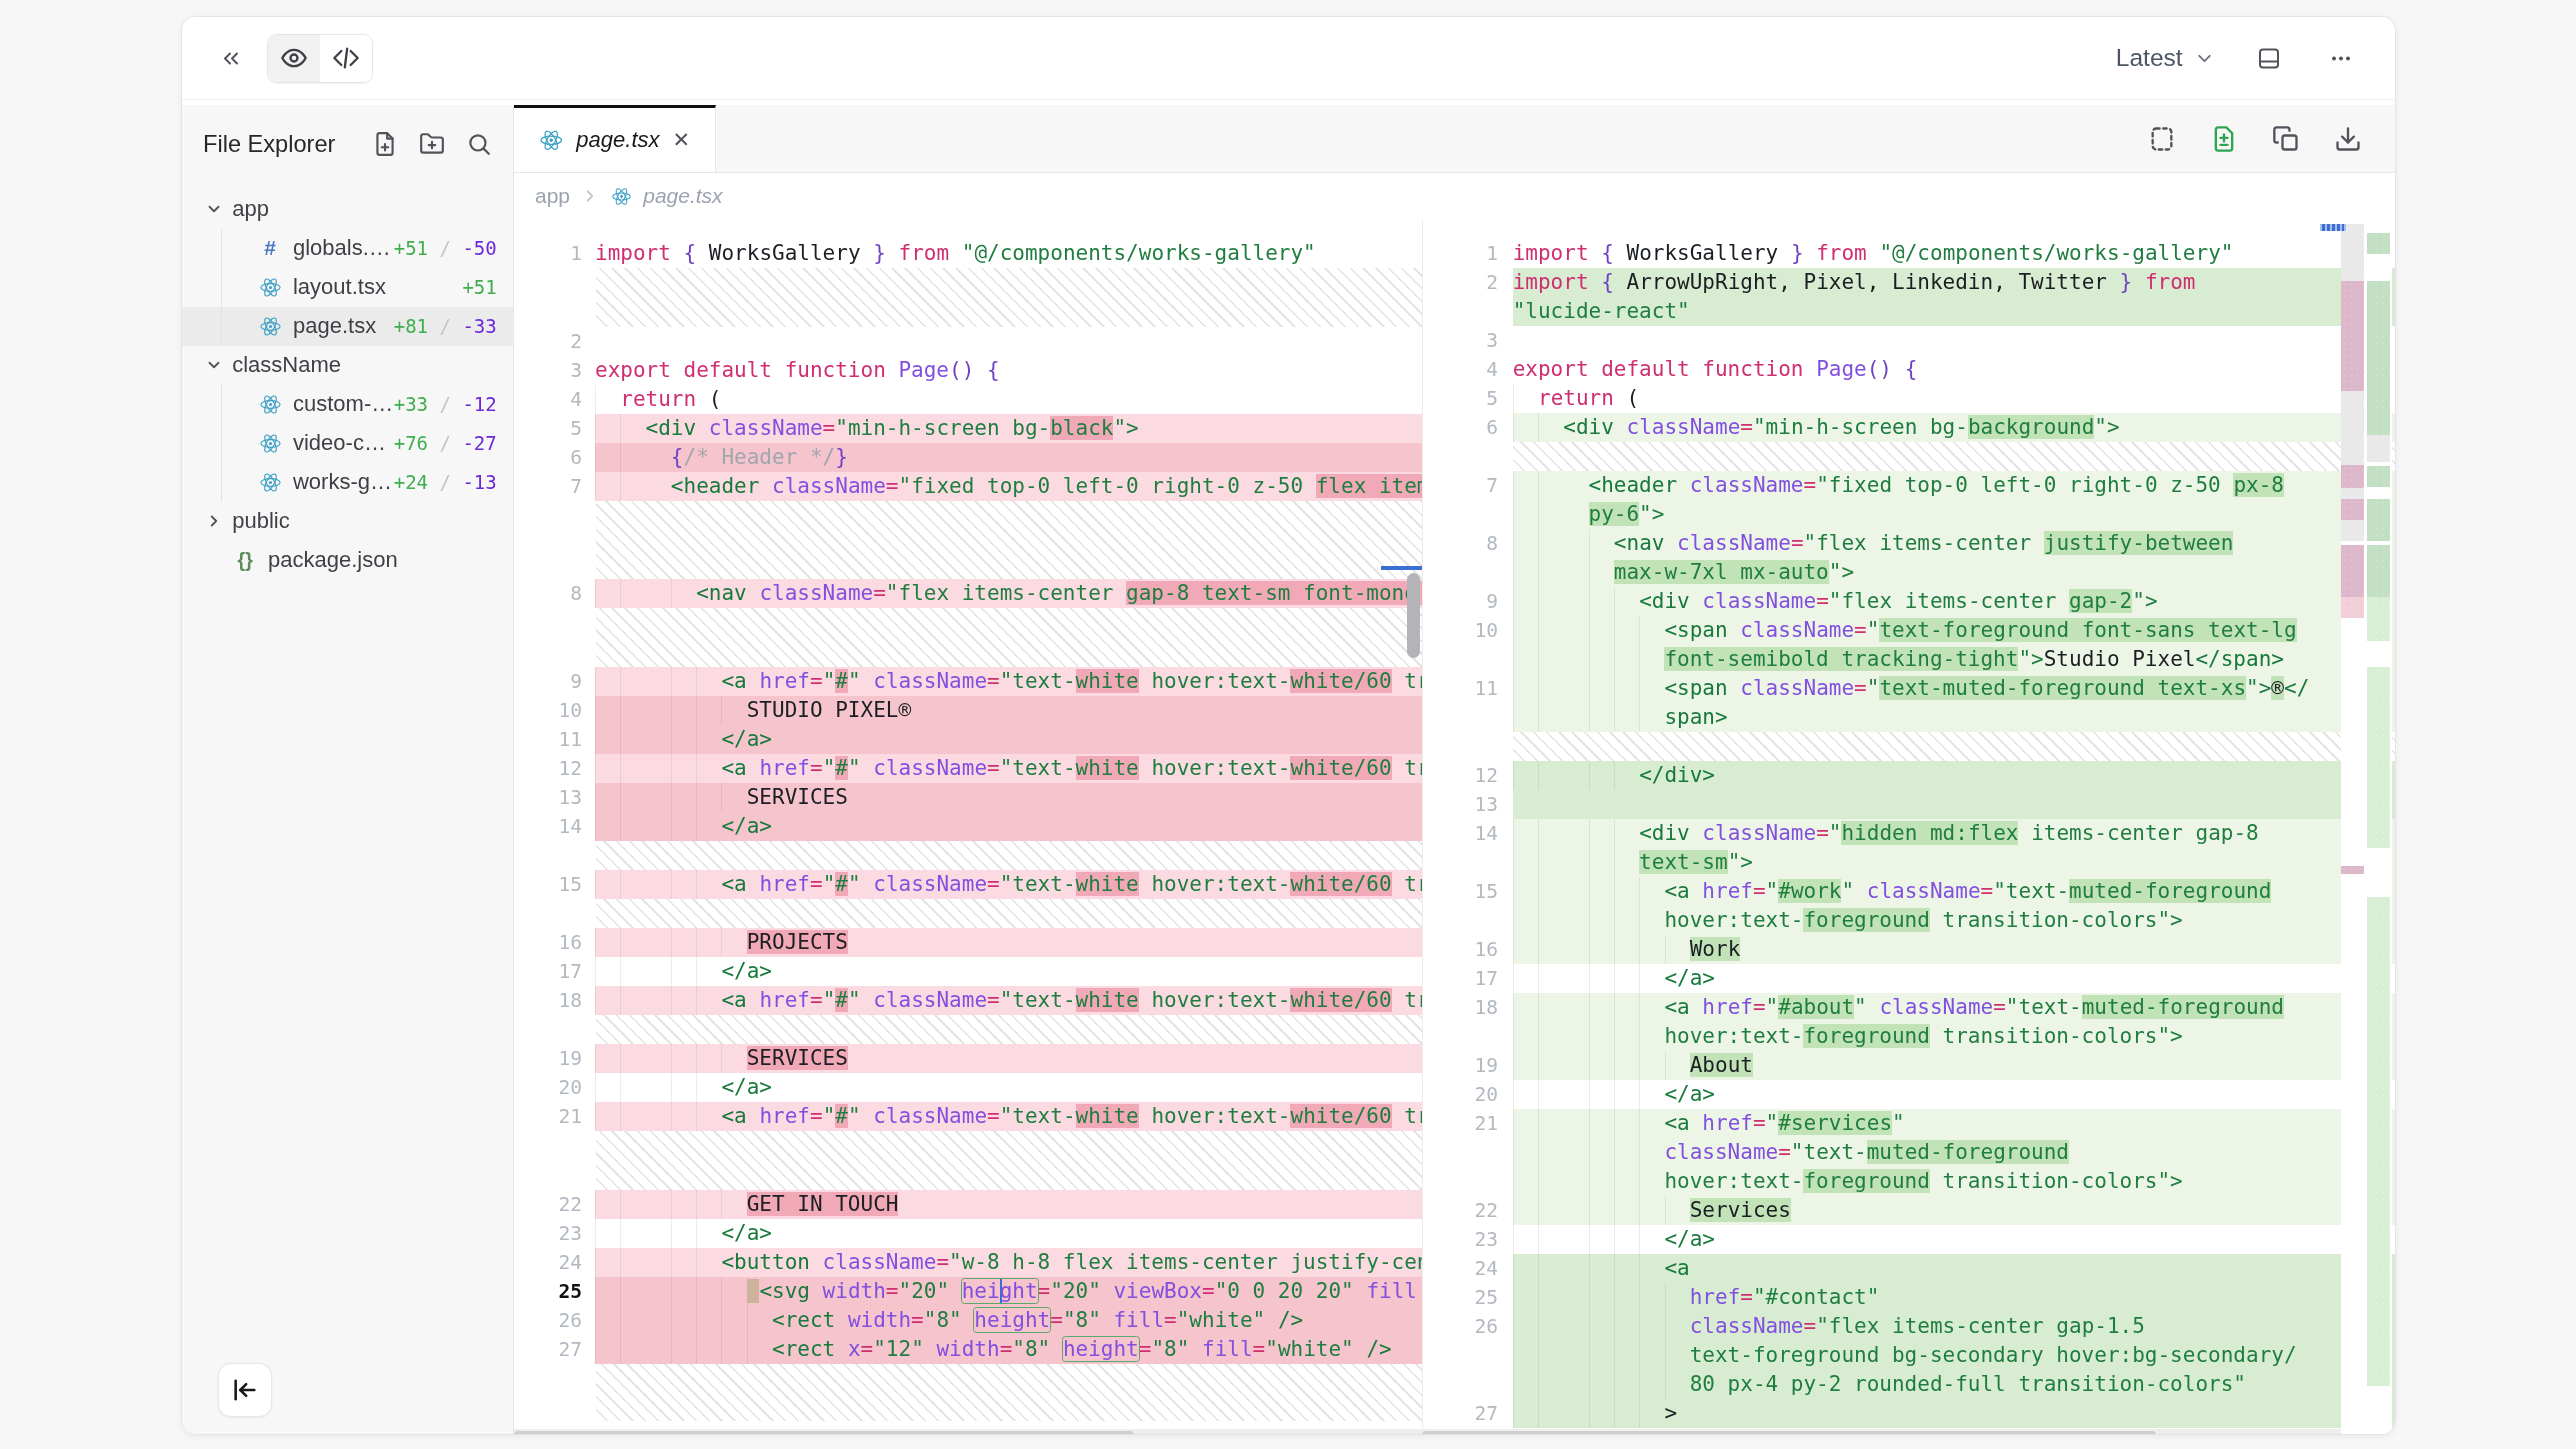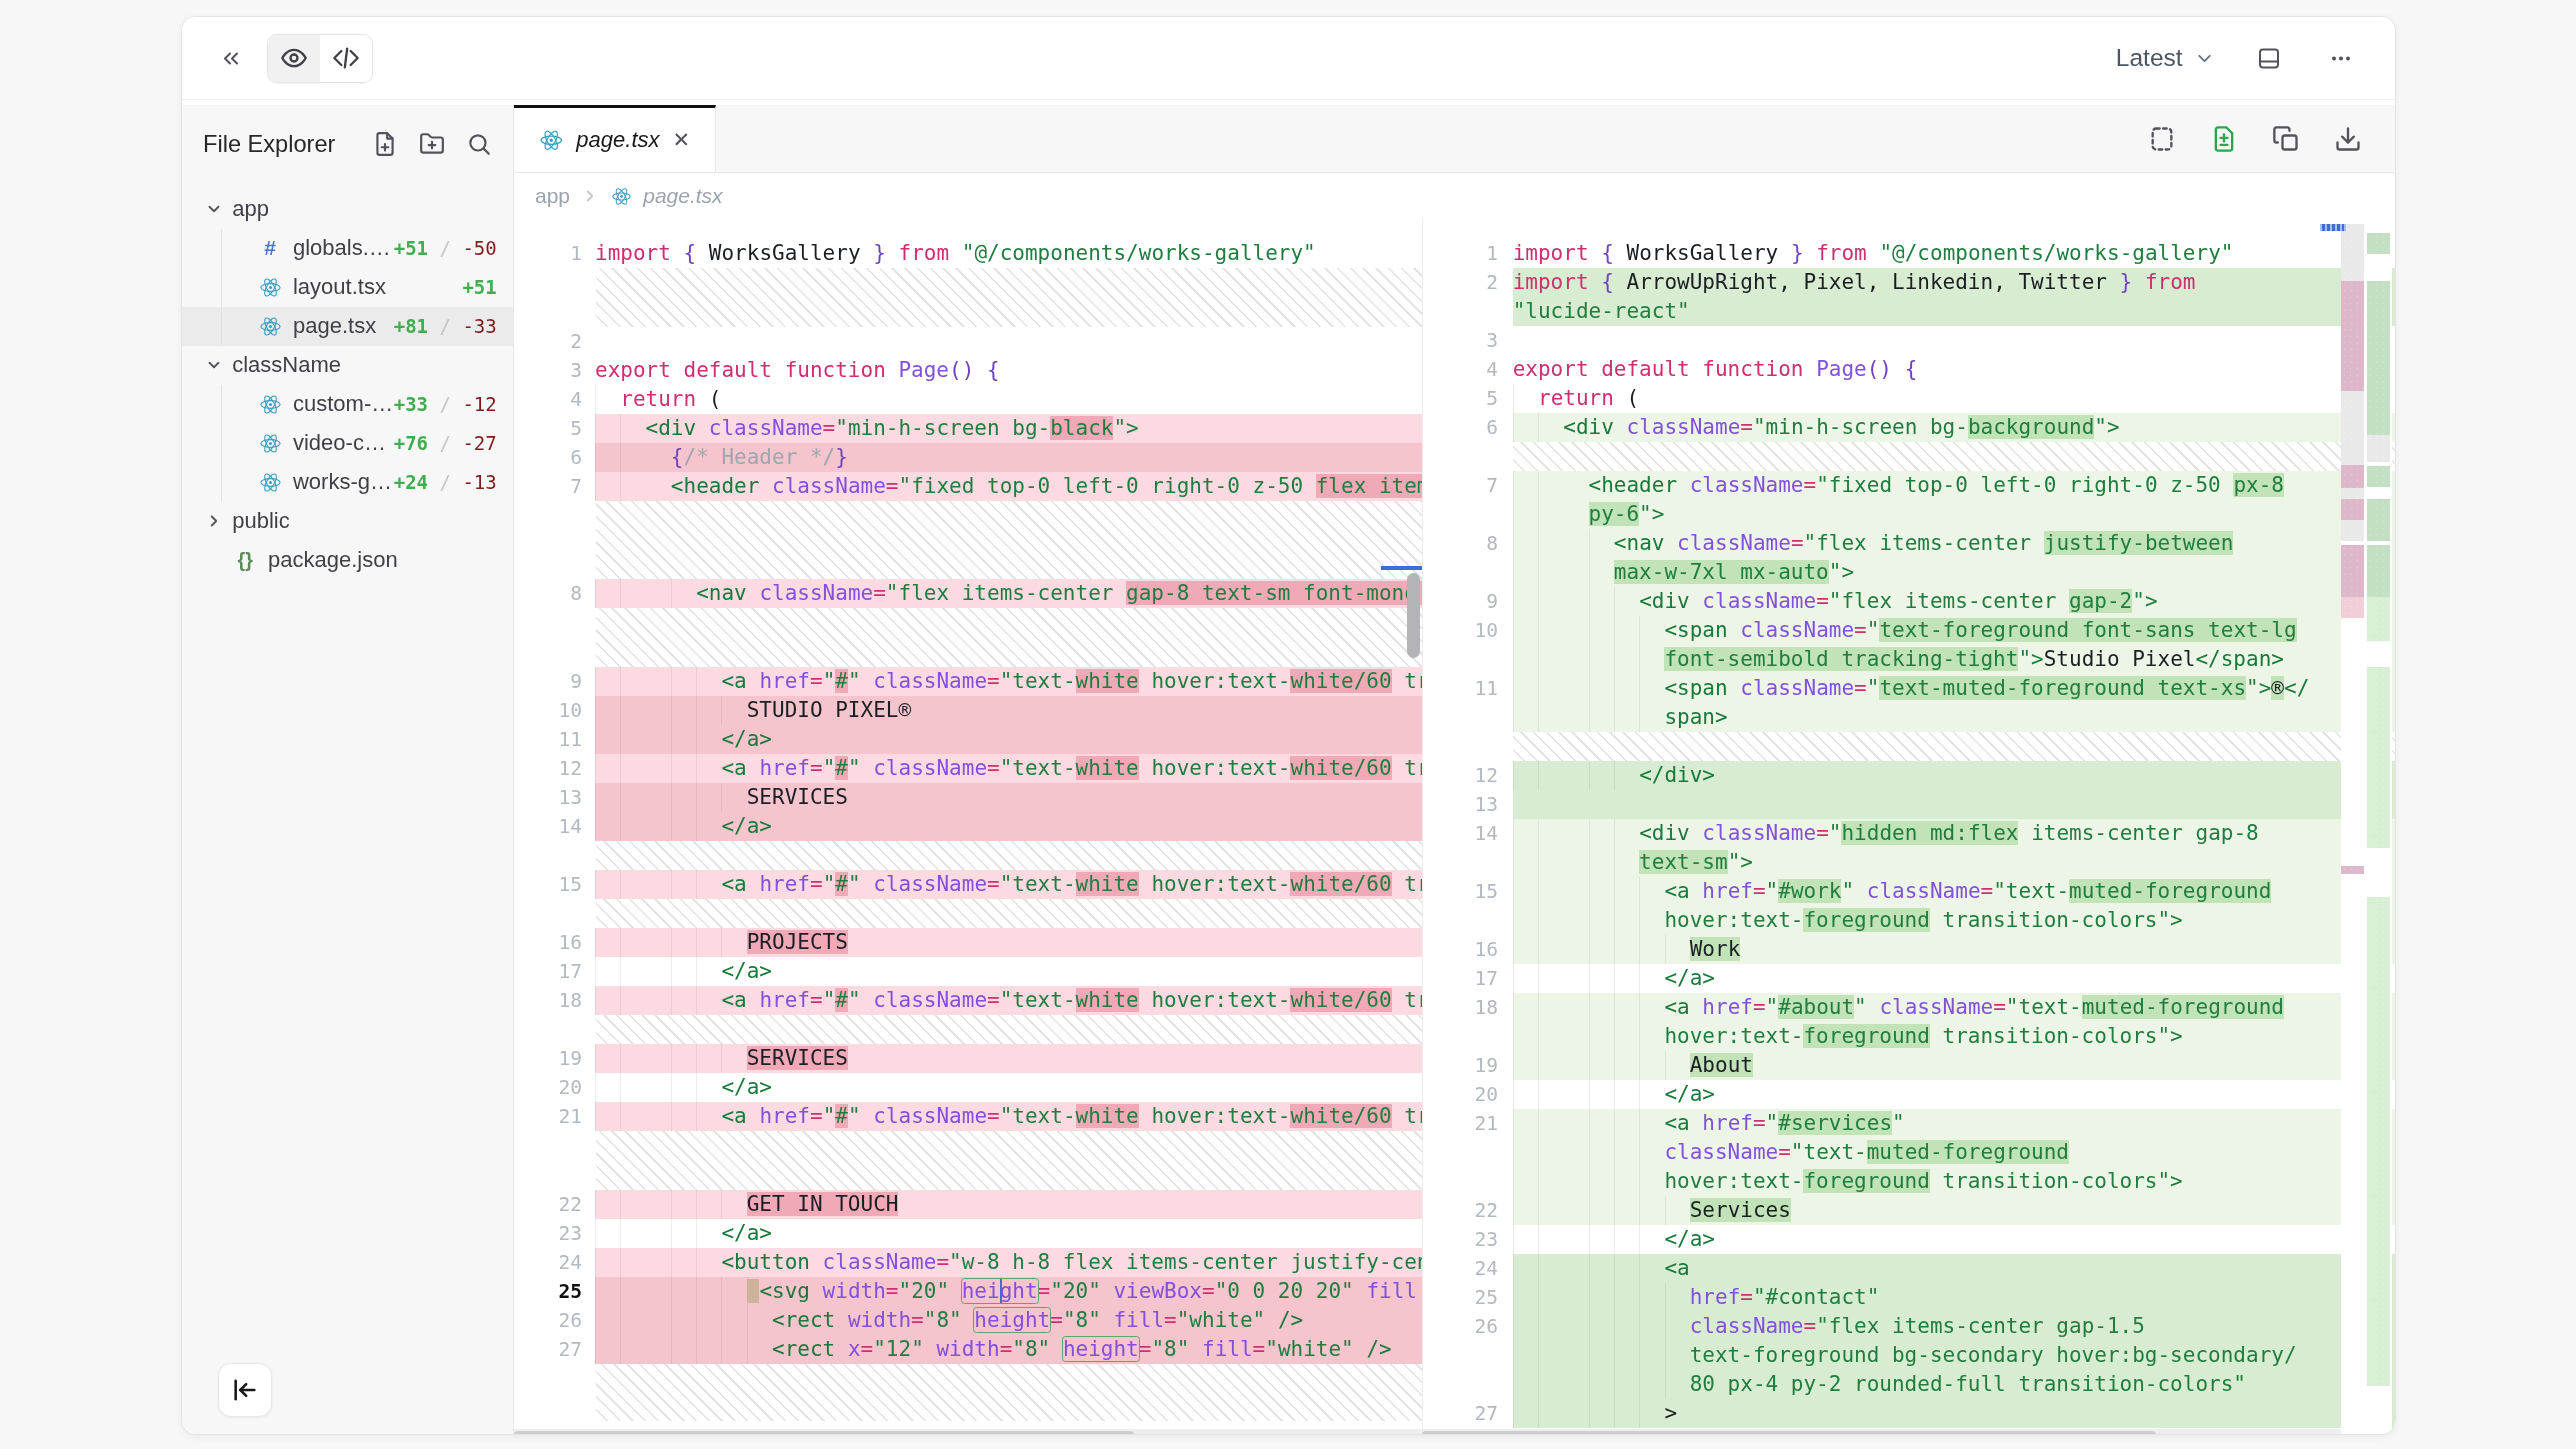--- a/index.html
+++ b/index.html
@@ -22,23 +22,23 @@
   .sb-head{display:flex;align-items:center;height:78px;padding:0 21px;}
   .sb-title{font-size:23.6px;color:#27272a;flex:1;}
   .sb-icons{display:flex;gap:21px;}
   .tree{padding-top:6.5px;}
   .trow{height:39px;display:flex;align-items:center;font-size:22px;color:#3f3f46;position:relative;cursor:pointer;}
   .trow.sel{background:#ebebeb;}
   .trow .chev{width:21px;display:flex;justify-content:center;margin-right:8.2px;flex:none;}
   .trow .ficon{width:26px;display:flex;justify-content:center;margin-right:9.8px;flex:none;font-weight:700;}
   .trow .lbl{flex:1;white-space:nowrap;overflow:hidden;text-overflow:ellipsis;}
   .trow .badge{font-family:"DejaVu Sans Mono",monospace;font-size:19px;padding-right:16.3px;white-space:nowrap;}
-  .badge .plus{color:#3fae4e;font-weight:bold;}
+  .badge .plus{color:#3fae4e;}
   .badge .slash{color:#c4c4c8;}
-  .badge .minus{color:#7f1d1d;}
+  .badge .minus{color:#6d28d9;}
   .guide{position:absolute;left:39px;top:0;bottom:0;width:0.8px;background:#e2e2e2;}
   .sb-foot{position:absolute;left:36px;bottom:23px;}
   .footbtn{width:54px;height:54px;background:#fff;border:0.8px solid #e7e7e7;border-radius:13px;display:flex;align-items:center;justify-content:center;box-shadow:0 0.8px 2.4px rgba(0,0,0,.06);cursor:pointer;}
   
   .editor{flex:1;display:flex;flex-direction:column;min-width:0;}
   .tabbar{height:67px;background:#f7f7f7;border-bottom:0.8px solid #e7e7e7;display:flex;align-items:stretch;}
   .tab{width:201px;background:#fff;border-top:3.3px solid #111;border-right:0.8px solid #e7e7e7;display:flex;align-items:center;justify-content:center;gap:13px;font-size:22px;font-style:italic;color:#18181b;cursor:pointer;}
   .tab .x{font-style:normal;color:#52525b;font-size:21px;cursor:pointer;}
   .tab-right{margin-left:auto;display:flex;align-items:center;gap:34px;padding-right:33px;}
   .crumbs{height:46px;background:#fff;display:flex;align-items:center;gap:11.4px;padding-left:21px;font-size:21px;color:#9ca3af;}

